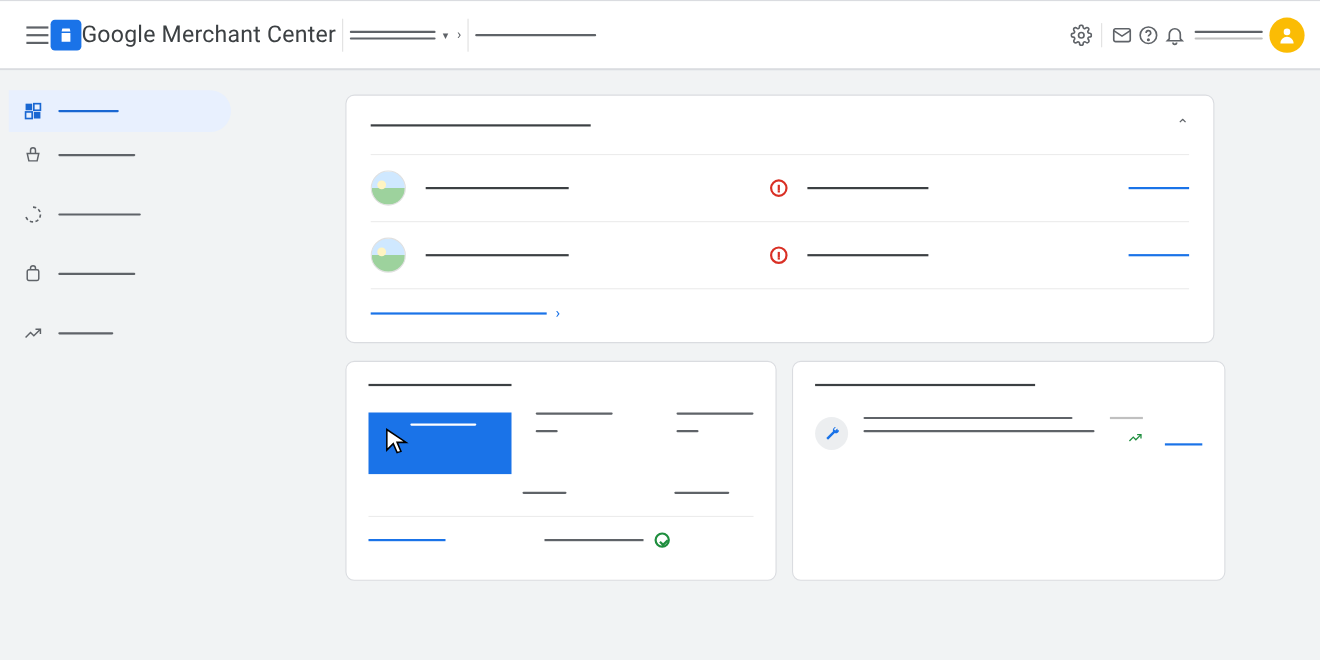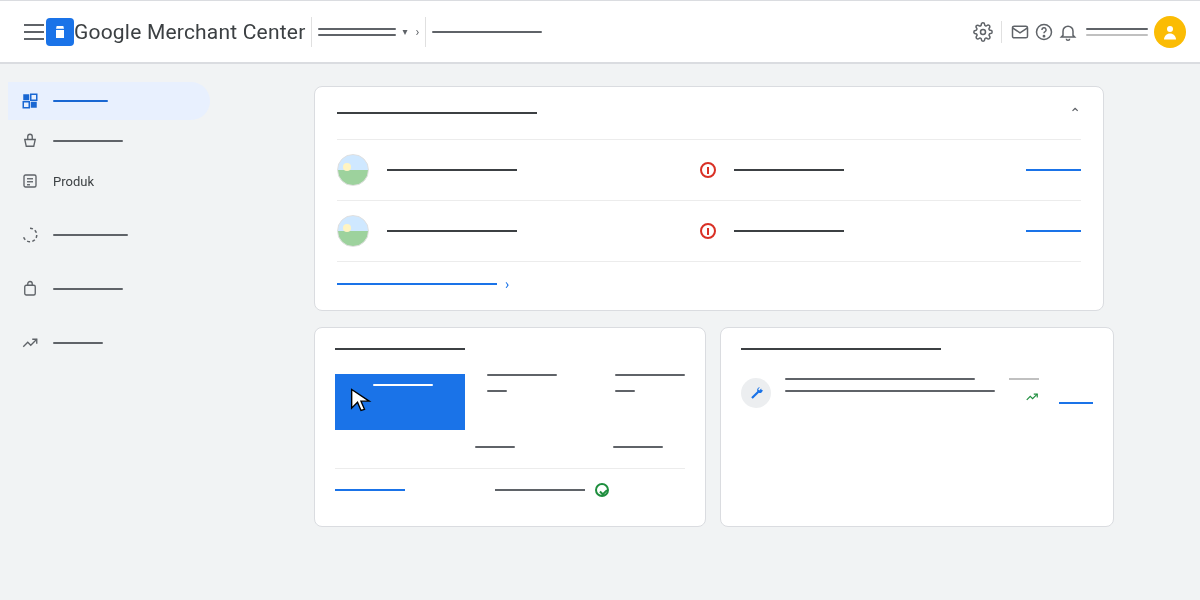--- a/index.html
+++ b/index.html
@@ -166,31 +166,20 @@
     </div>
     <div class="nav-item">
       <span class="nicon">
         <svg width="18" height="18" viewBox="0 0 24 24" fill="none" stroke="#5f6368" stroke-width="1.8">
             <path d="M5 10h14l-2 9H7l-2-9z"></path>
             <path d="M9 10V6a3 3 0 0 1 6 0v4"></path>
           </svg>
       </span>
       <span class="nlabel-ph" style="width:70px;"></span>
     </div>
-    <div class="nav-item">
-      <span class="nicon">
-        <svg width="18" height="18" viewBox="0 0 24 24" fill="none" stroke="#5f6368" stroke-width="1.8">
-            <rect x="4" y="4" width="16" height="16" rx="2"></rect>
-            <line x1="8" y1="9" x2="16" y2="9"></line>
-            <line x1="8" y1="13" x2="16" y2="13"></line>
-            <line x1="8" y1="17" x2="12" y2="17"></line>
-          </svg>
-      </span>
-      <span style="font-size:13px;color:#3c4043;">Produk</span>
-    </div>
     <div class="nav-gap"></div>
     <div class="nav-item">
       <span class="nicon">
         <svg width="18" height="18" viewBox="0 0 24 24" fill="none" stroke="#5f6368" stroke-width="2">
             <path d="M12 3a9 9 0 1 1-9 9" stroke-dasharray="4 3"></path>
           </svg>
       </span>
       <span class="nlabel-ph" style="width:75px;"></span>
     </div>
     <div class="nav-gap"></div>

